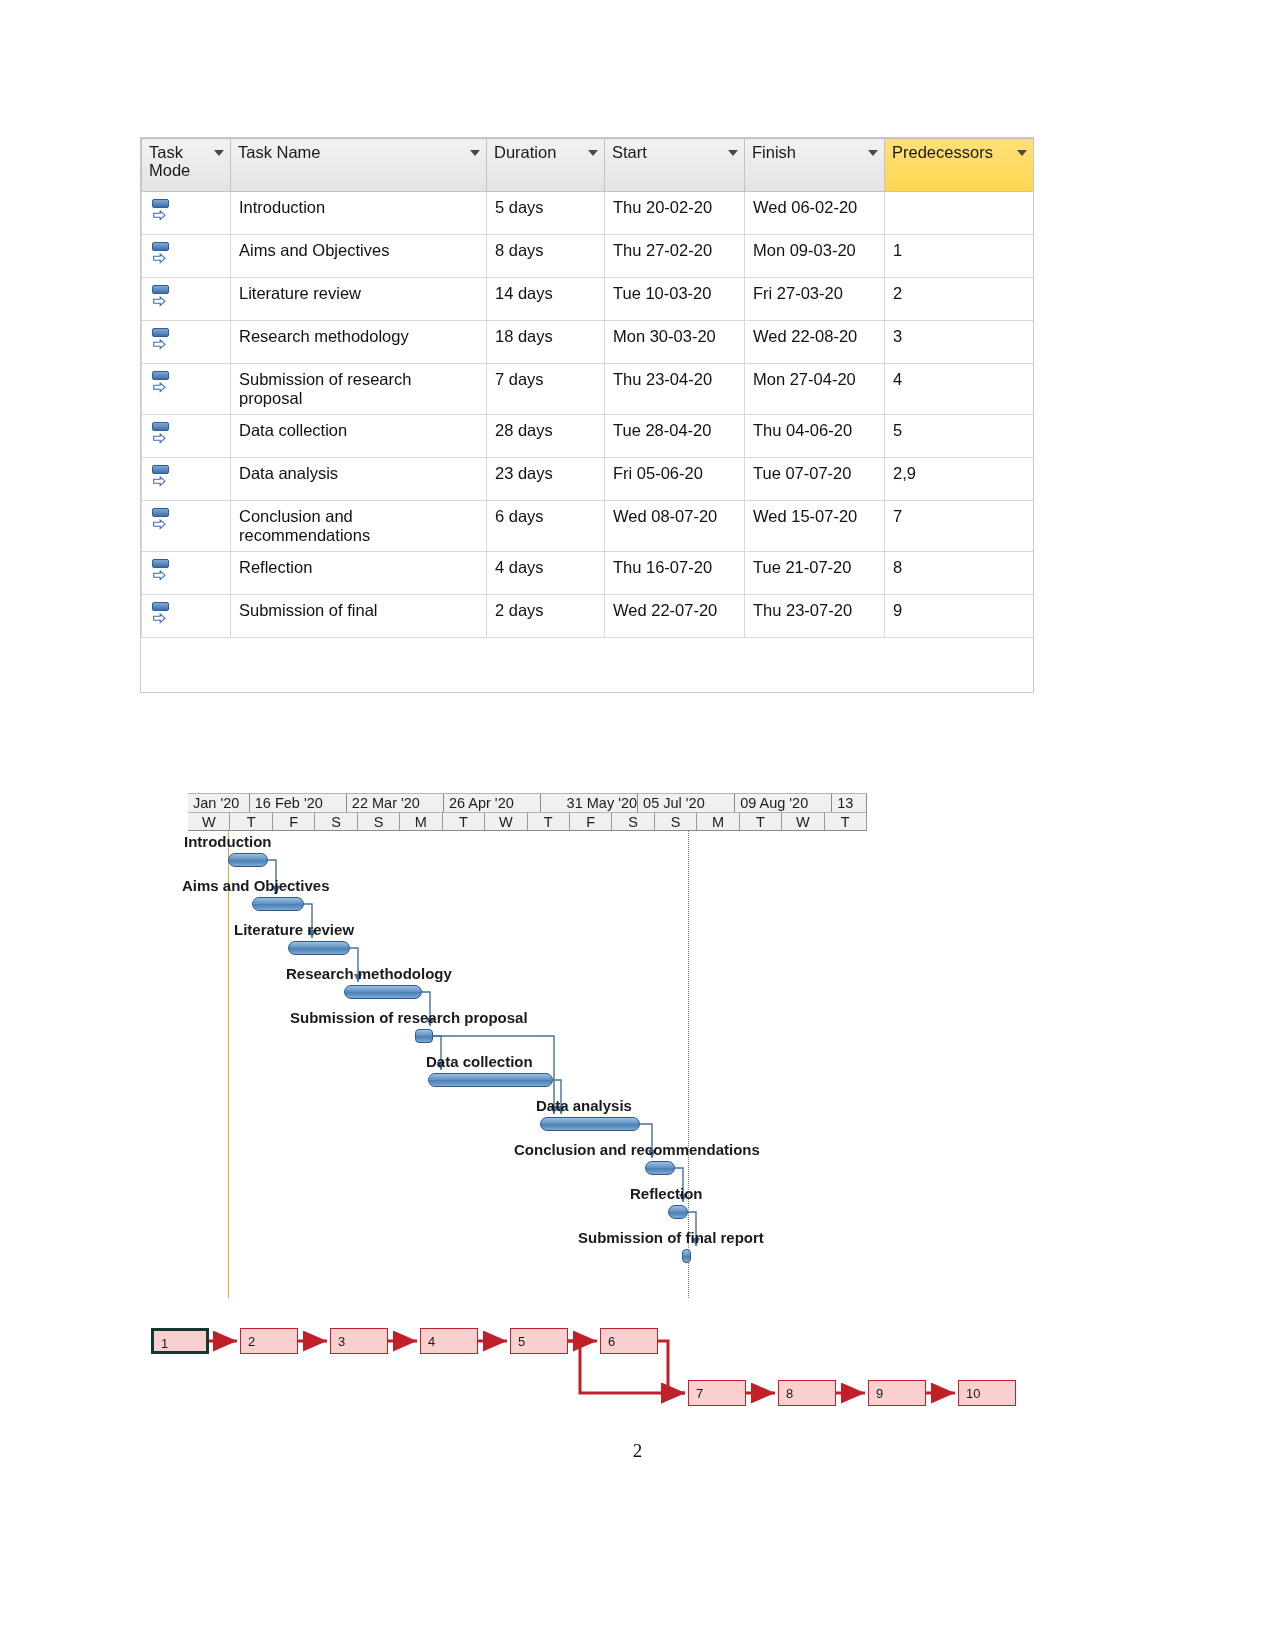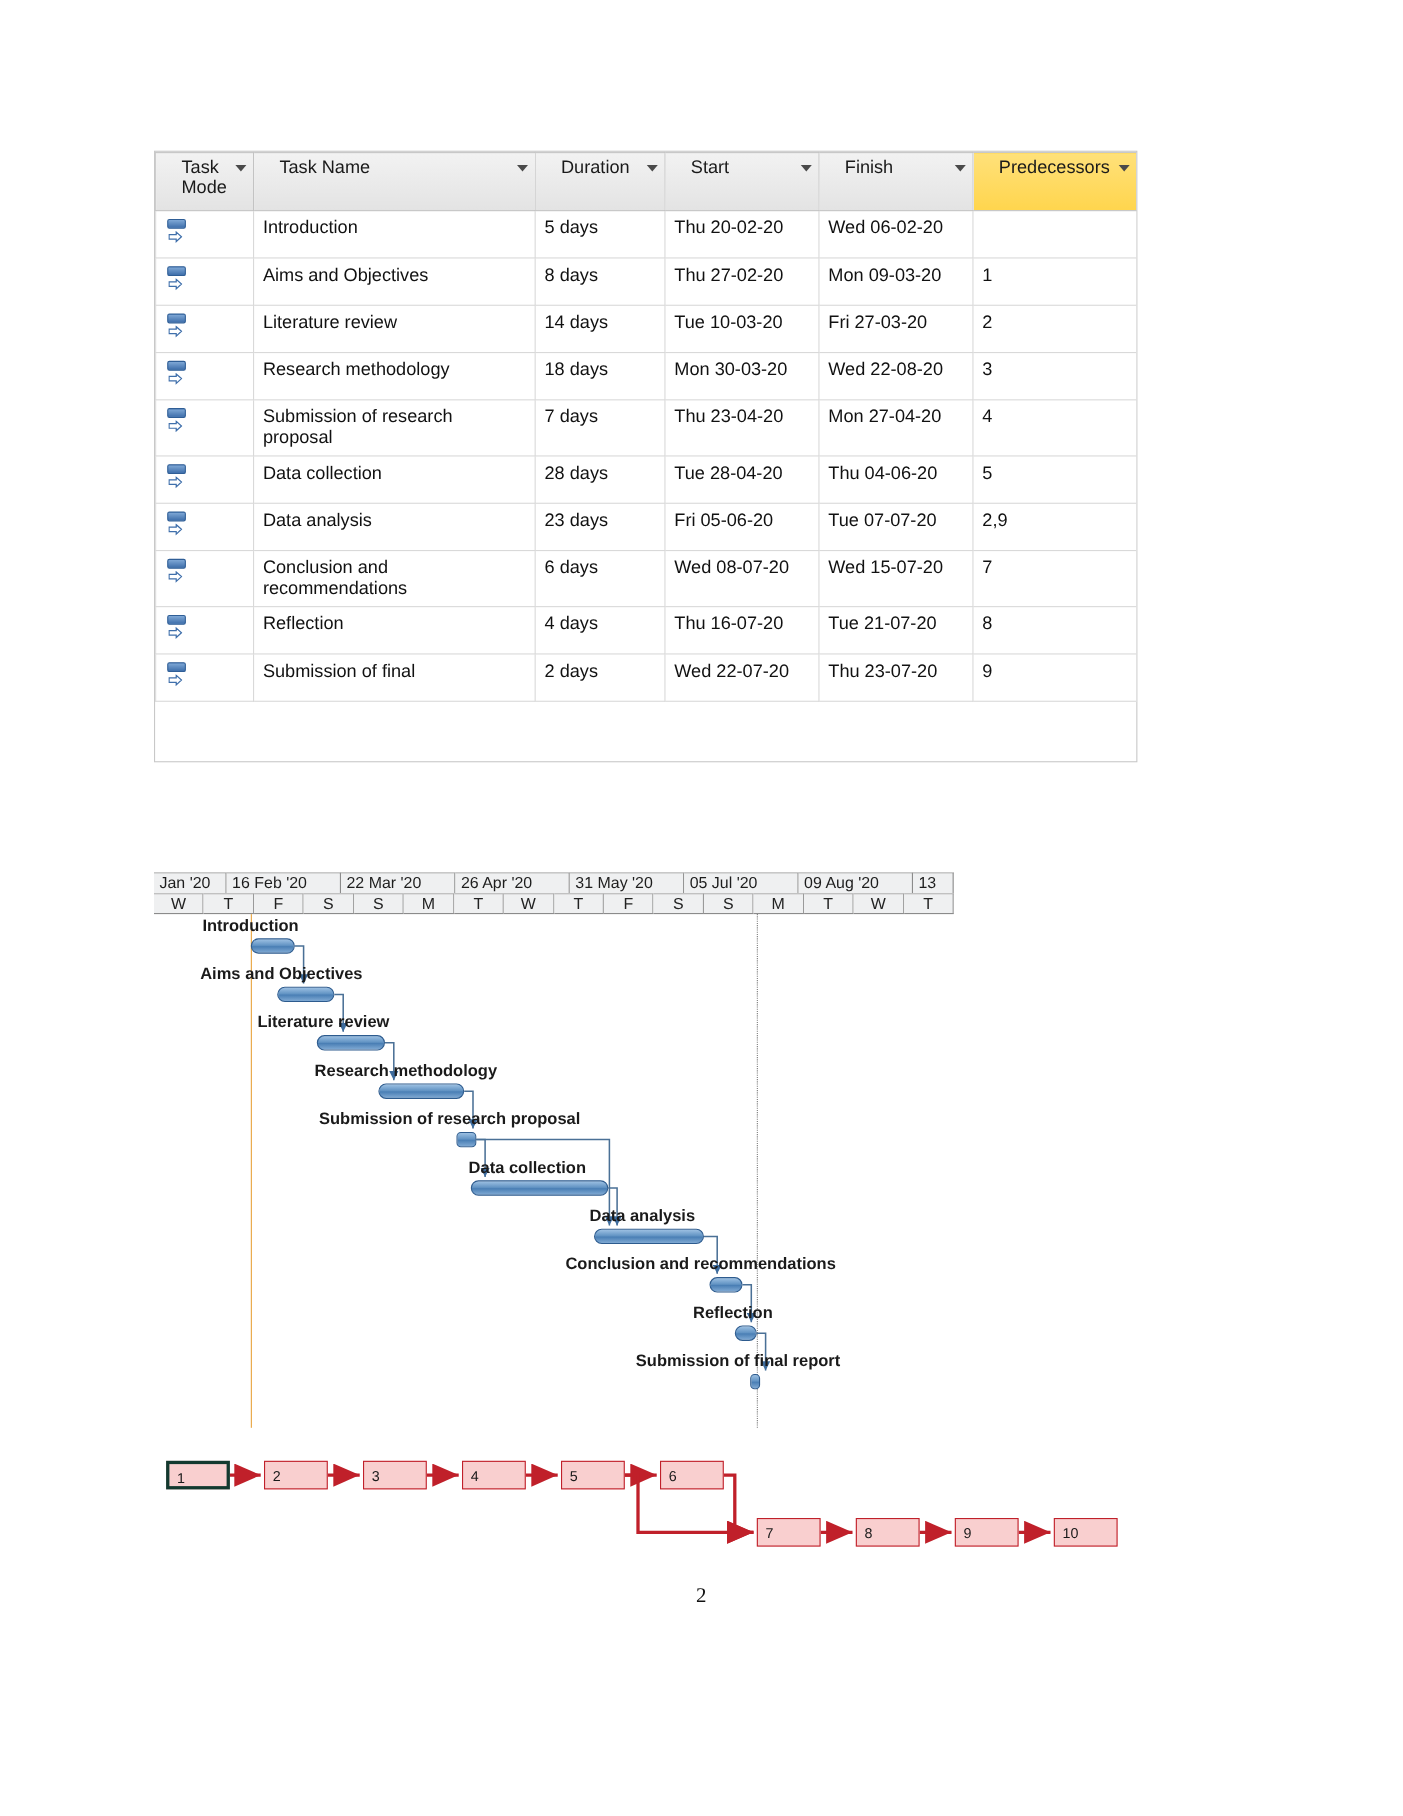--- a/index.html
+++ b/index.html
@@ -33,21 +33,21 @@
     width: 892px;
     table-layout: fixed;
   }
   table.task-table th {
     background: linear-gradient(to bottom, #f2f2f2 0%, #e3e3e3 100%);
     border: 1px solid #c3c3c3;
     font-weight: normal;
     font-size: 16.5px;
     color: #1a1a1a;
     text-align: left;
-    padding: 4px 6px 4px 23px;
+    padding: 4px 6px 4px 7px;
     vertical-align: top;
     height: 44px;
     position: relative;
     font-family: "Liberation Sans", sans-serif;
   }
   table.task-table th.predecessors-head {
     background: linear-gradient(to bottom, #ffe17a 0%, #ffd54d 100%);
   }
   .th-inner {
     display: flex;
@@ -110,20 +110,21 @@
     left: 140px;
     top: 793px;
     width: 727px;
     height: 505px;
   }
   .gantt-header { position: absolute; left: 0; top: 0; width: 727px; }
   .tl-row {
     display: flex;
     height: 19px;
     box-sizing: border-box;
+    margin-left: 48px;
   }
   .tl-major {
     background: #eff0f1;
     border-right: 1px solid #8b8b8b;
     border-top: 1px solid #b5b5b5;
     font-size: 14.5px;
     color: #1d1d1d;
     line-height: 18px;
     padding-left: 5px;
     box-sizing: border-box;
@@ -421,21 +422,21 @@
   </table>
 </div>
 
 <div class="gantt">
   <div class="gantt-header">
     <div class="tl-row" id="tl-major-row">
         <div class="tl-major" style="width: 66px;">Jan '20</div>
         <div class="tl-major" style="width: 104px;">16 Feb '20</div>
         <div class="tl-major" style="width: 104px;">22 Mar '20</div>
         <div class="tl-major" style="width: 104px;">26 Apr '20</div>
-        <div class="tl-major" style="width: 104px;">31 May '20</div>
+        <div class="tl-major" style="width: 104px; text-align: right;">31 May '20</div>
         <div class="tl-major" style="width: 104px;">05 Jul '20</div>
         <div class="tl-major" style="width: 104px;">09 Aug '20</div>
         <div class="tl-major" style="width: 37px;">13</div>
       </div>
     <div class="tl-row" id="tl-minor-row">
         <div class="tl-minor" style="width: 45.5px;">W</div>
         <div class="tl-minor" style="width: 45.5px;">T</div>
         <div class="tl-minor" style="width: 45.5px;">F</div>
         <div class="tl-minor" style="width: 45.5px;">S</div>
         <div class="tl-minor" style="width: 45.5px;">S</div>

